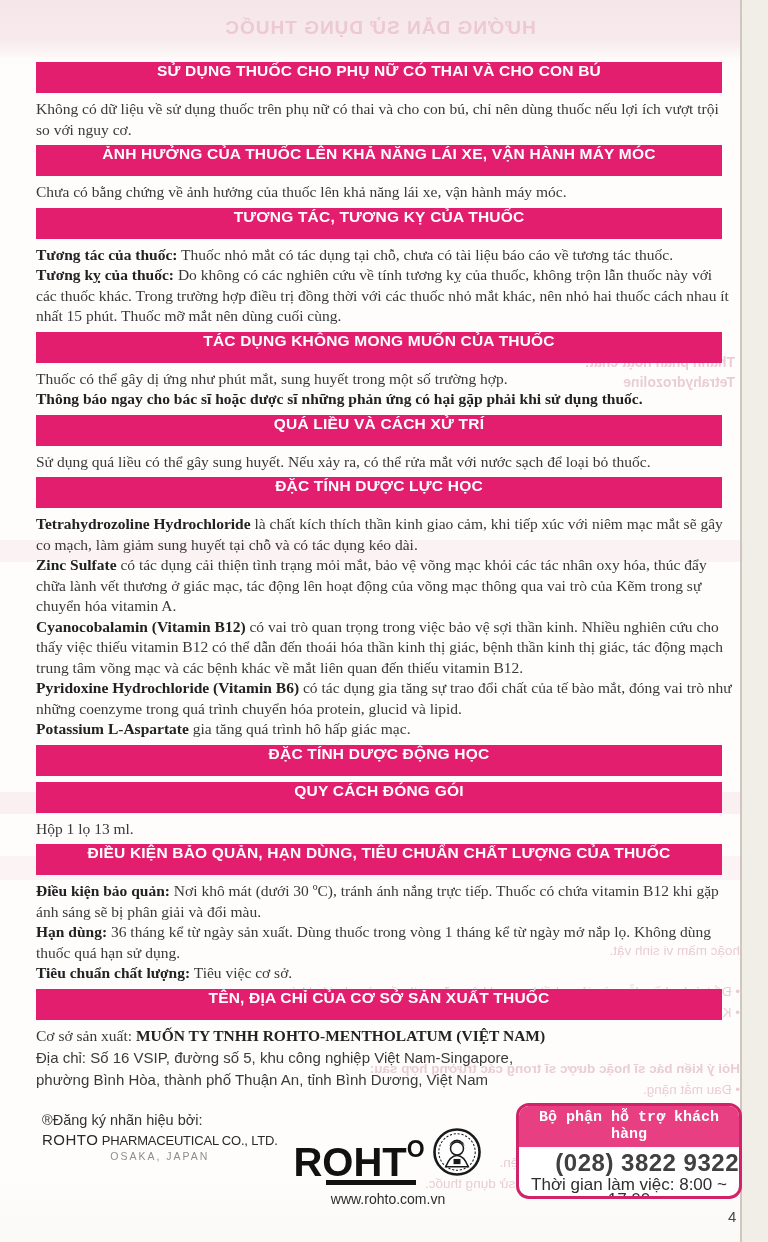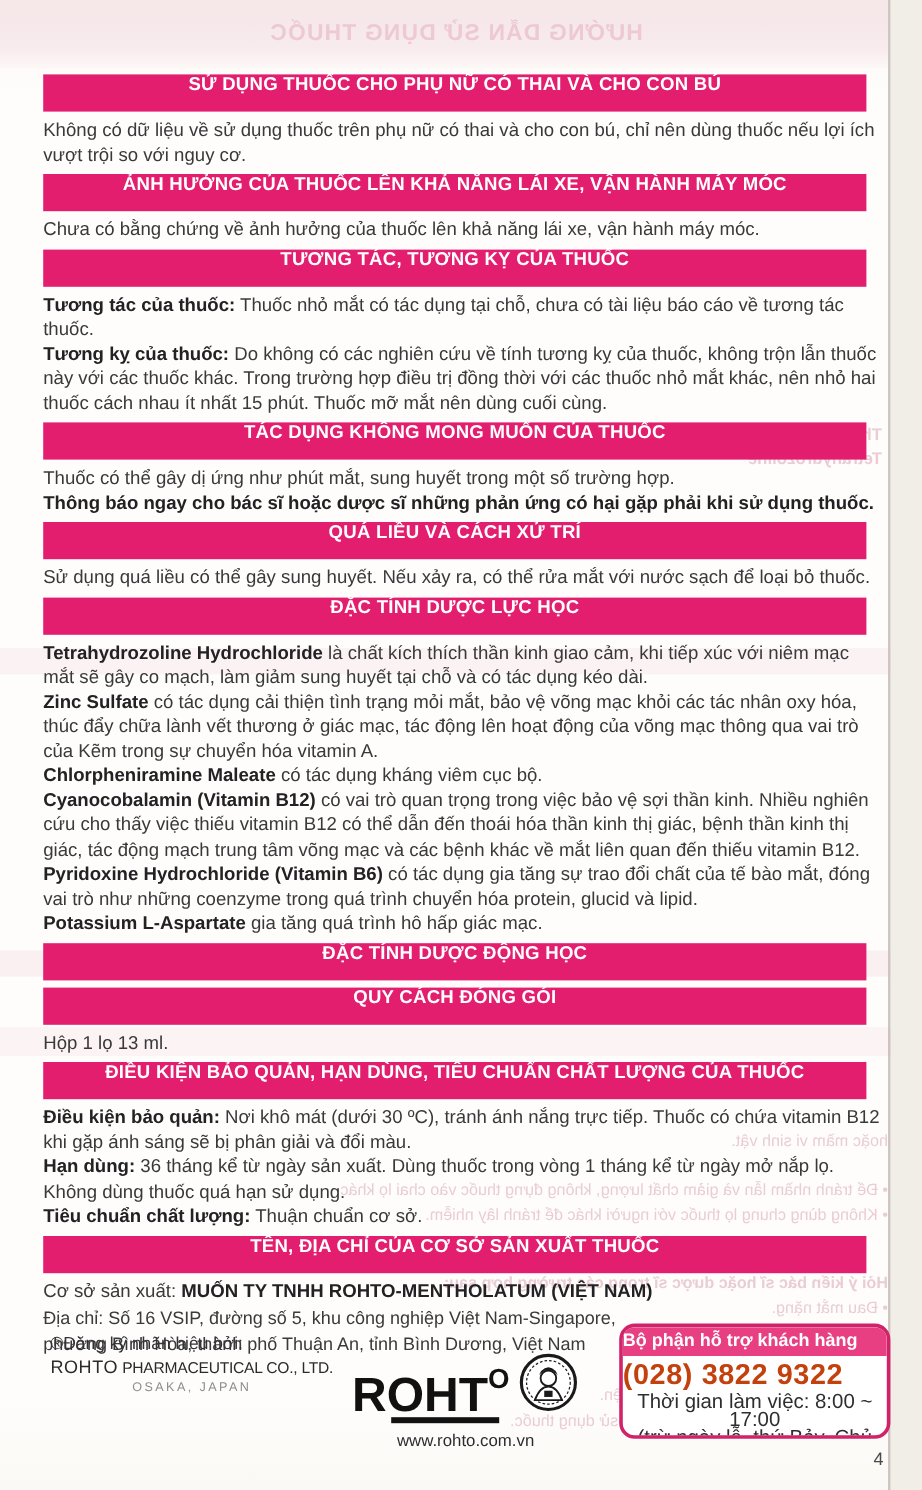--- a/index.html
+++ b/index.html
@@ -28,36 +28,36 @@
   .st-cluster{position:absolute;font-weight:bold;color:rgba(216,164,182,0.55);}
   .st-cluster div{white-space:nowrap;}
   .content{position:absolute;left:36px;top:57px;width:700px;z-index:2;}
   .bar{
     width:686px;height:31px;margin:5px 0 6px 0;
     background:#e31e6f;color:#ffffff;
     display:flex;justify-content:center;
     font-size:15.5px;font-weight:bold;letter-spacing:0.2px;
   }
   .sec{margin-bottom:5px;}
-  .p{margin:0;font-size:15.5px;line-height:20.5px;color:#39393b;width:700px;}
+  .p{margin:0;font-size:15.5px;line-height:20.5px;color:#39393b;width:700px;font-family:Liberation Serif, serif;}
   .b{font-weight:bold;color:#222224;}
   .wash{position:absolute;left:0;width:742px;z-index:1;}
   
   .mfr-body{width:480px;}
   .addr{font-size:15px;line-height:20px;color:#3a3a3c;margin:2px 2px 0 0;}
   .support-box{
     position:absolute;left:516px;top:1103px;width:226px;height:96px;z-index:3;
     background:#ffffff;border:3px solid #d02369;border-radius:13px;overflow:hidden;
     box-sizing:border-box;
   }
   .support-head{
     background:#e73f82;color:#fff;font-size:15px;font-weight:bold;
-    text-align:left;padding:3px 0 4px 0;
-  }
-  .support-phone{font-size:24px;font-weight:bold;color:#c2410c;text-align:left;margin-top:2px;letter-spacing:0.5px;}
+    text-align:center;padding:3px 0 4px 0;font-family:Liberation Mono, monospace;
+  }
+  .support-phone{font-size:24px;font-weight:bold;color:#404040;text-align:right;margin-top:2px;letter-spacing:0.5px;}
   .support-hours,.support-note{font-size:17px;color:#2e2e30;text-align:center;line-height:15px;}
   .trademark{position:absolute;left:42px;top:1112px;z-index:3;}
   .trademark-line{font-size:14.5px;color:#333335;}
   .tm-company{font-size:13px;font-weight:normal;color:#2a2a2c;margin-top:3px;letter-spacing:-0.2px;}
   .tm-city{font-size:10.5px;color:#8d8d8f;letter-spacing:2px;text-align:center;margin-top:2px;}
   .logo-area{position:absolute;left:288px;top:1126px;width:200px;z-index:3;text-align:center;}
   .logo-row{display:flex;align-items:flex-end;justify-content:center;gap:6px;}
   .logo-word{position:relative;font-weight:900;font-size:40px;line-height:40px;color:#111;letter-spacing:0px;}
   .logo-sup{font-size:23px;vertical-align:19px;font-weight:900;}
   .logo-underline{position:absolute;left:33px;bottom:-3px;width:90px;height:5px;background:#111;}
@@ -134,21 +134,20 @@
         </div>
       <p class="p"><span class="b"></span><span>Sử dụng quá liều có thể gây sung huyết. Nếu xảy ra, có thể rửa mắt với nước sạch để loại bỏ thuốc.</span></p>
     </div>
 
     <div class="sec">
       <div class="bar">
           <span>ĐẶC TÍNH DƯỢC LỰC HỌC</span>
         </div>
       <p class="p"><span class="b">Tetrahydrozoline Hydrochloride</span><span> là chất kích thích thần kinh giao cảm, khi tiếp xúc với niêm mạc mắt sẽ gây co mạch, làm giảm sung huyết tại chỗ và có tác dụng kéo dài.</span></p>
       <p class="p"><span class="b">Zinc Sulfate</span><span> có tác dụng cải thiện tình trạng mỏi mắt, bảo vệ võng mạc khỏi các tác nhân oxy hóa, thúc đẩy chữa lành vết thương ở giác mạc, tác động lên hoạt động của võng mạc thông qua vai trò của Kẽm trong sự chuyển hóa vitamin A.</span></p>
-      <p class="p"><span class="b">Chlorpheniramine Maleate</span><span> có tác dụng kháng viêm cục bộ.</span></p>
       <p class="p"><span class="b">Cyanocobalamin (Vitamin B12)</span><span> có vai trò quan trọng trong việc bảo vệ sợi thần kinh. Nhiều nghiên cứu cho thấy việc thiếu vitamin B12 có thể dẫn đến thoái hóa thần kinh thị giác, bệnh thần kinh thị giác, tác động mạch trung tâm võng mạc và các bệnh khác về mắt liên quan đến thiếu vitamin B12.</span></p>
       <p class="p"><span class="b">Pyridoxine Hydrochloride (Vitamin B6)</span><span> có tác dụng gia tăng sự trao đổi chất của tế bào mắt, đóng vai trò như những coenzyme trong quá trình chuyển hóa protein, glucid và lipid.</span></p>
       <p class="p"><span class="b">Potassium L-Aspartate</span><span> gia tăng quá trình hô hấp giác mạc.</span></p>
     </div>
 
     <div class="sec">
       <div class="bar">
           <span>ĐẶC TÍNH DƯỢC ĐỘNG HỌC</span>
         </div>
     </div>
@@ -159,21 +158,21 @@
         </div>
       <p class="p"><span class="b"></span><span>Hộp 1 lọ 13 ml.</span></p>
     </div>
 
     <div class="sec">
       <div class="bar">
           <span>ĐIỀU KIỆN BẢO QUẢN, HẠN DÙNG, TIÊU CHUẨN CHẤT LƯỢNG CỦA THUỐC</span>
         </div>
       <p class="p"><span class="b">Điều kiện bảo quản:</span><span> Nơi khô mát (dưới 30 ºC), tránh ánh nắng trực tiếp. Thuốc có chứa vitamin B12 khi gặp ánh sáng sẽ bị phân giải và đổi màu.</span></p>
       <p class="p"><span class="b">Hạn dùng:</span><span> 36 tháng kể từ ngày sản xuất. Dùng thuốc trong vòng 1 tháng kể từ ngày mở nắp lọ. Không dùng thuốc quá hạn sử dụng.</span></p>
-      <p class="p"><span class="b">Tiêu chuẩn chất lượng:</span><span> Thuận chuẩn cơ sở.</span></p>
+      <p class="p"><span class="b">Tiêu chuẩn chất lượng:</span><span> Tiêu việc cơ sở.</span></p>
     </div>
 
     <div class="sec">
       <div class="bar">
           <span>TÊN, ĐỊA CHỈ CỦA CƠ SỞ SẢN XUẤT THUỐC</span>
         </div>
       <div class="mfr-body">
         <p class="p"><span>Cơ sở sản xuất: </span><span class="b">MUỐN TY TNHH ROHTO-MENTHOLATUM (VIỆT NAM)</span></p>
         <p class="addr">Địa chỉ: Số 16 VSIP, đường số 5, khu công nghiệp Việt Nam-Singapore,</p>
         <p class="addr">phường Bình Hòa, thành phố Thuận An, tỉnh Bình Dương, Việt Nam</p>

